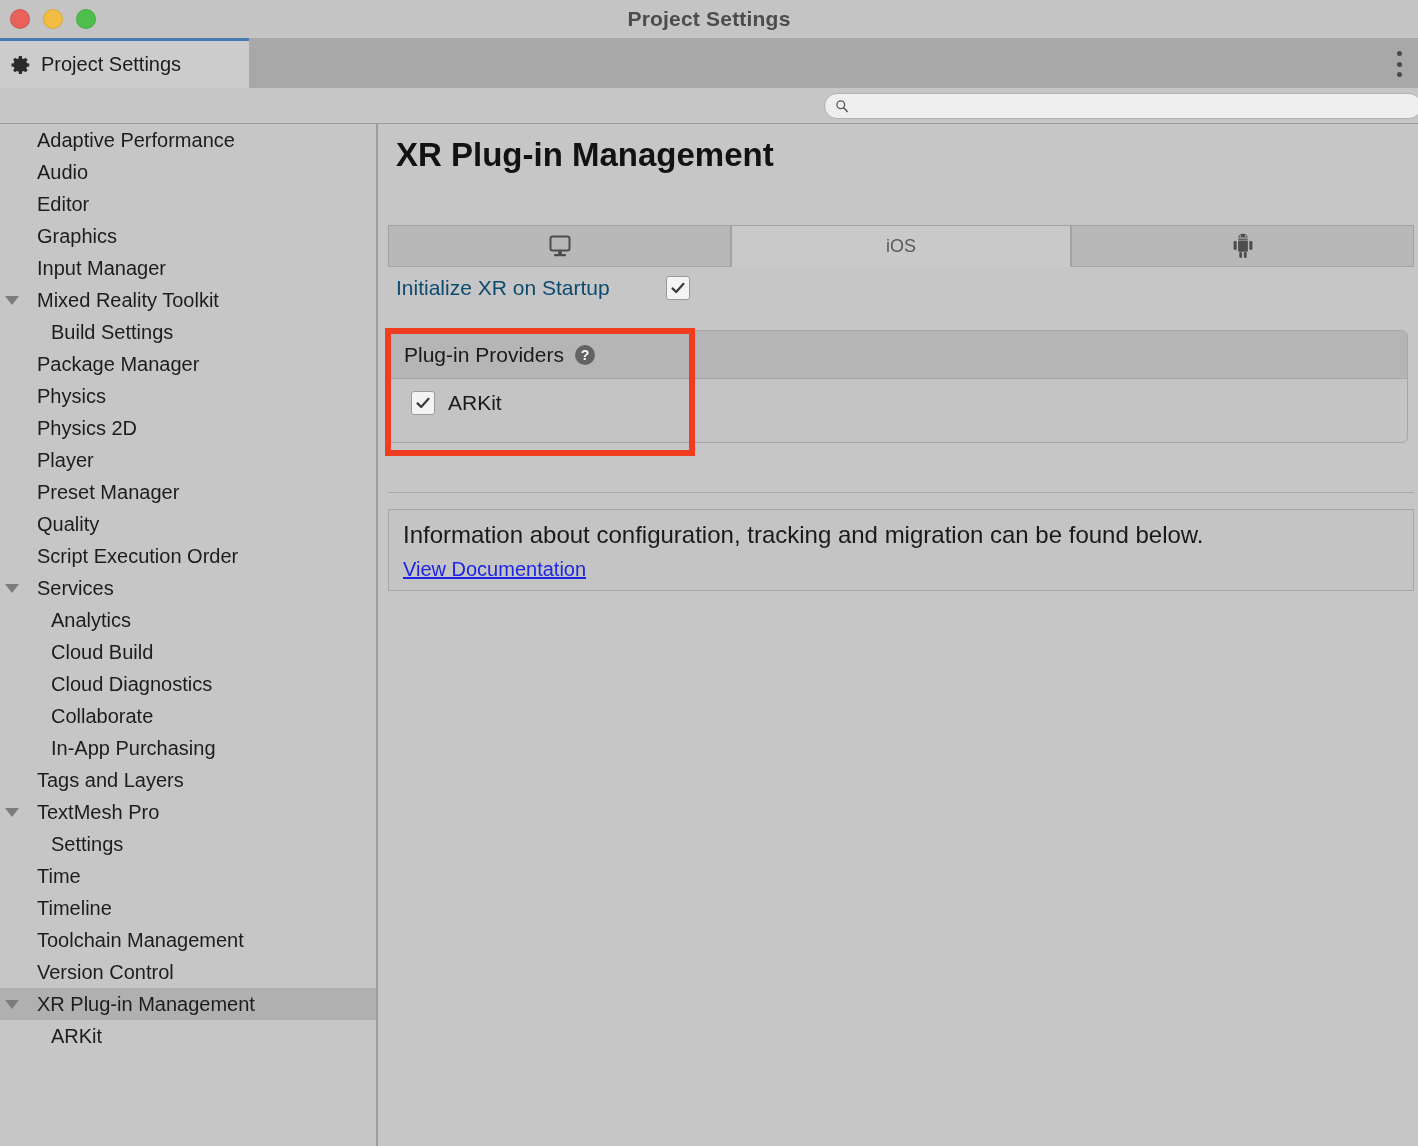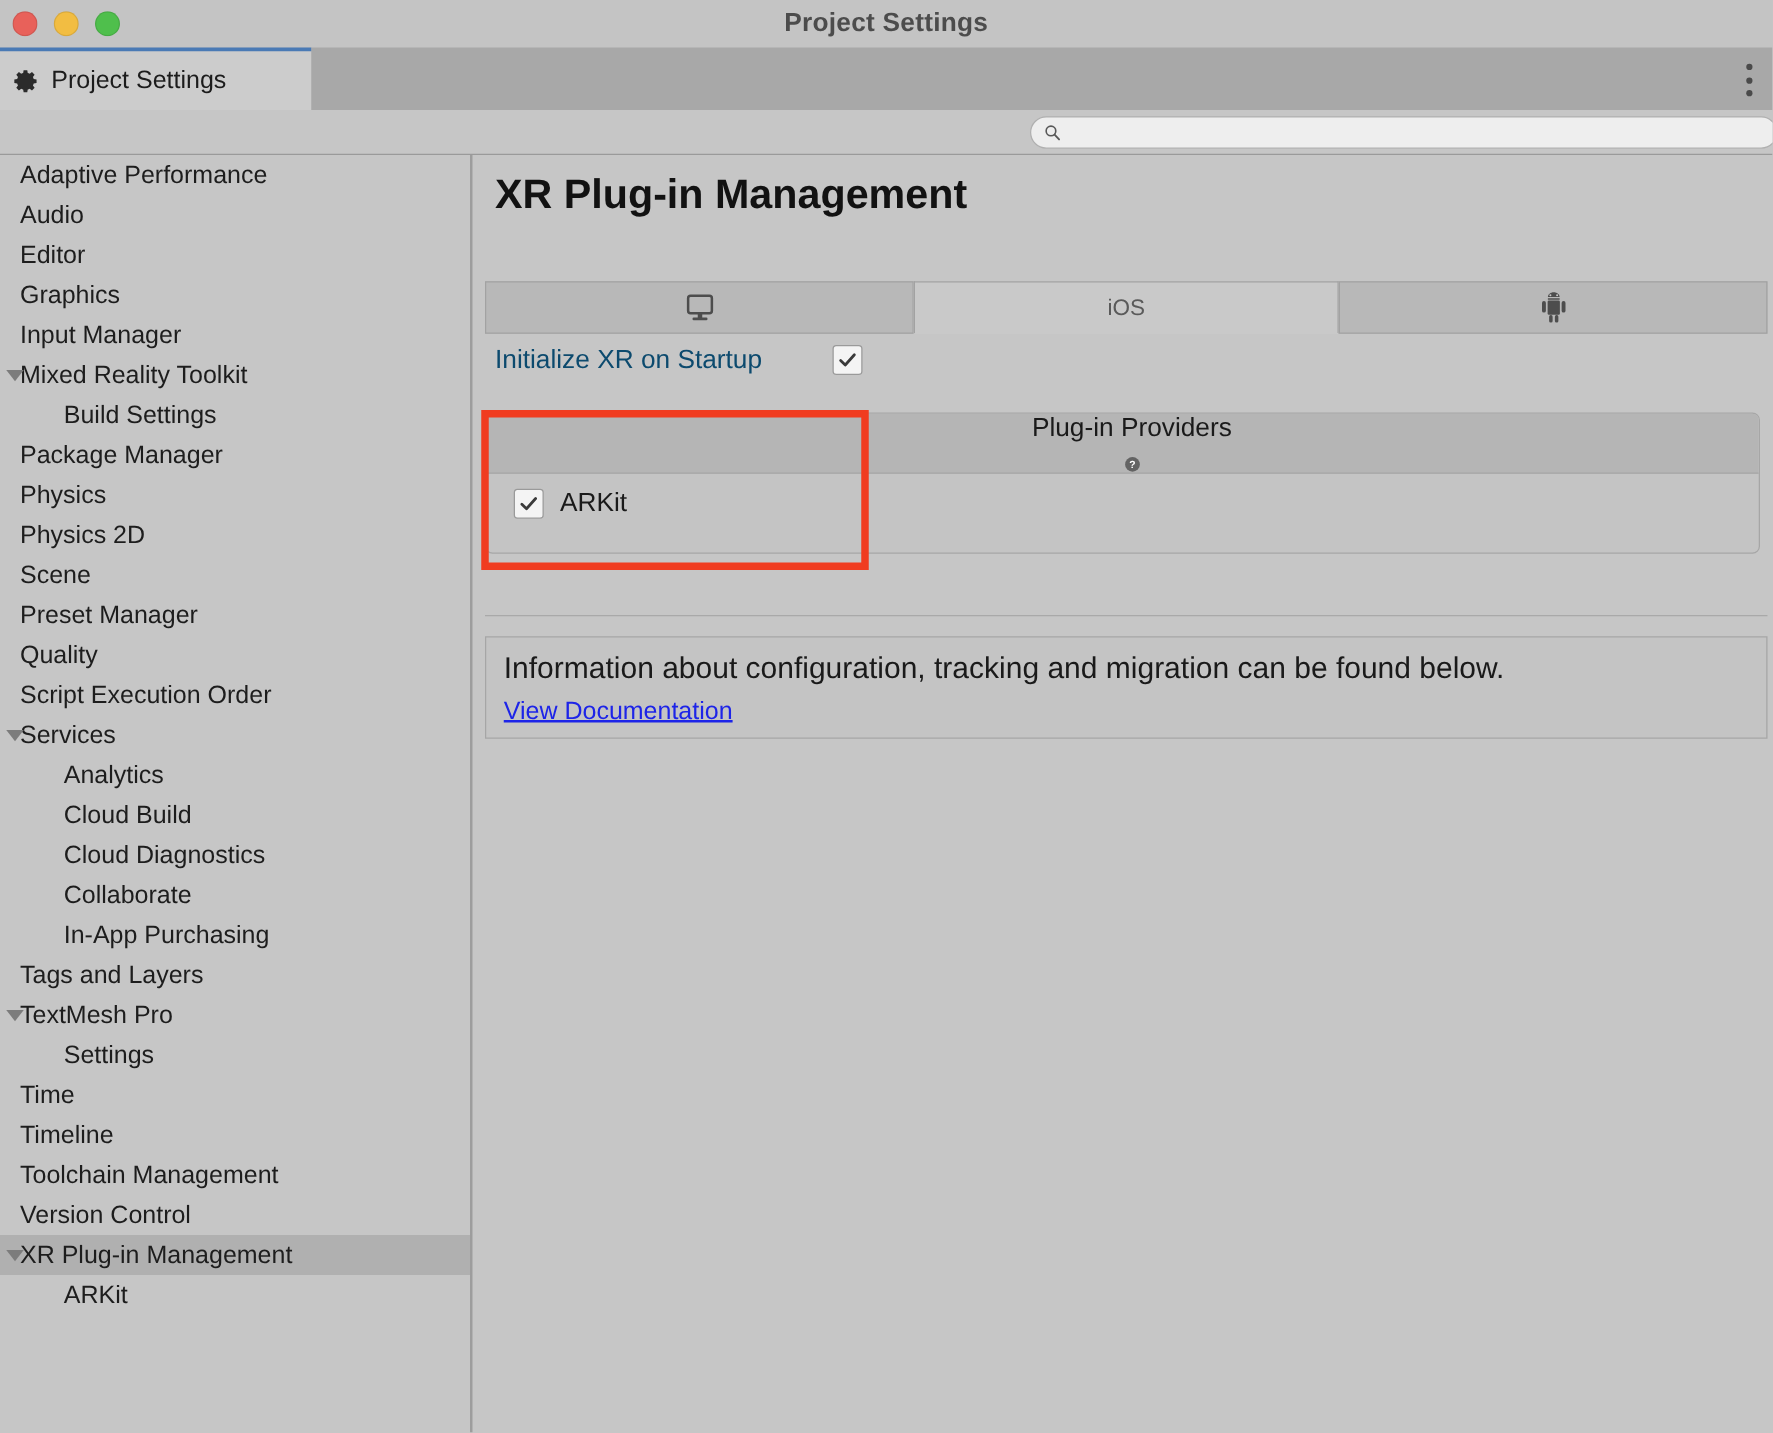--- a/index.html
+++ b/index.html
@@ -137,21 +137,21 @@
     border-right: 2px solid #9d9d9d;
     overflow: hidden;
   }
   .nav-item {
     position: relative;
     height: 32px;
     display: flex;
     align-items: center;
     font-size: 20px;
     color: #1d1d1d;
-    padding-left: 16px;
+    padding-left: 37px;
     white-space: nowrap;
   }
   .nav-item.child  { padding-left: 51px; }
   .nav-item.selected { background: #b0b0b0; }
   .foldout {
     position: absolute;
     left: 5px;
     width: 0; height: 0;
     border-left: 7px solid transparent;
     border-right: 7px solid transparent;
@@ -236,21 +236,20 @@
     overflow: hidden;
   }
   .providers-header {
     height: 48px;
     background: #b5b5b5;
     border-bottom: 1px solid #a6a6a6;
     display: flex;
     align-items: center;
     padding-left: 15px;
     gap: 10px;
-    flex-direction: column;
   }
   .providers-header .ttl {
     font-size: 21px;
     color: #1a1a1a;
   }
   .help-icon { width: 22px; height: 22px; display:block; }
   .provider-row {
     height: 48px;
     display: flex;
     align-items: center;
@@ -369,21 +368,21 @@
         <div class="nav-item">
           <span>Package Manager</span>
         </div>
         <div class="nav-item">
           <span>Physics</span>
         </div>
         <div class="nav-item">
           <span>Physics 2D</span>
         </div>
         <div class="nav-item">
-          <span>Scene</span>
+          <span>Player</span>
         </div>
         <div class="nav-item">
           <span>Preset Manager</span>
         </div>
         <div class="nav-item">
           <span>Quality</span>
         </div>
         <div class="nav-item">
           <span>Script Execution Order</span>
         </div>

